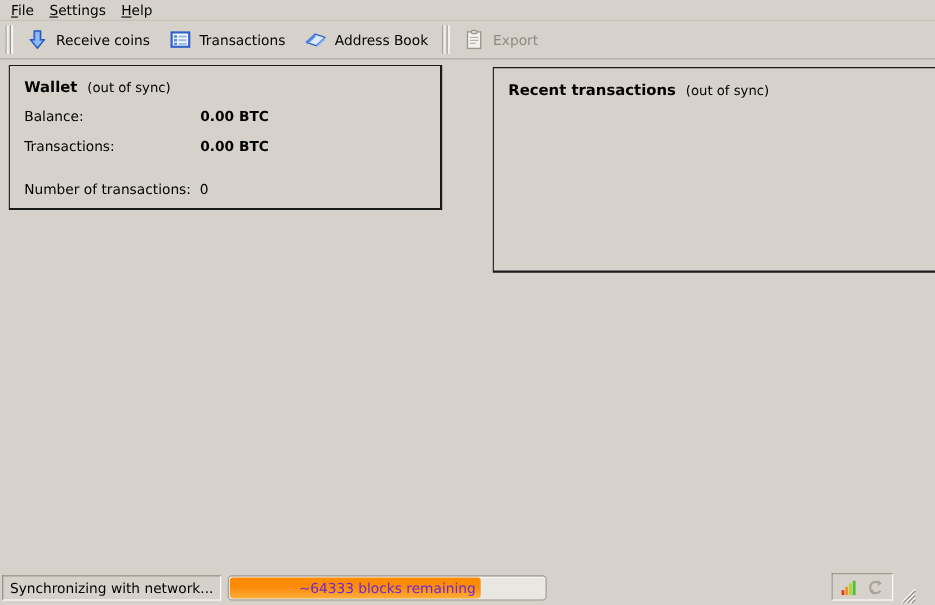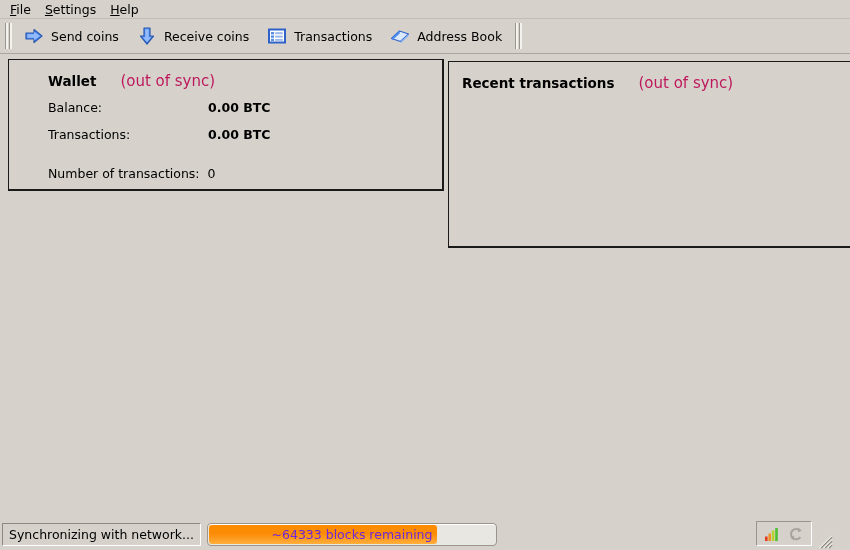--- a/index.html
+++ b/index.html
@@ -107,48 +107,47 @@
   }
   .frame {
     position: absolute;
     border: 1px solid #1a1a1a;
     background: #d6d2cb;
     box-sizing: border-box;
   }
   #wallet-frame {
     left: 8px;
     top: 4px;
-    width: 436px;
+    width: 394px;
     height: 132px;
     border-right-width: 2px;
     border-bottom-width: 2px;
-    padding-left: 26px;
   }
   #recent-frame {
     left: 448px;
     top: 6px;
     width: 414px;
     height: 187px;
     border-right-width: 2px;
     border-bottom-width: 2px;
   }
   .panel-head {
     display: flex;
     align-items: baseline;
     padding: 12px 0 0 13px;
   }
   .panel-title {
     font-weight: bold;
     font-size: 13.5px;
     color: #000;
   }
   .panel-sync {
-    margin-left: 24px;
-    color: #be185d;
-    font-size: 15px;
+    margin-left: 9px;
+    color: #000000;
+    font-size: 12px;
   }
   .rows {
     padding: 10px 0 0 13px;
   }
   .row {
     display: flex;
     align-items: baseline;
     height: 27px;
   }
   .row .lab {
@@ -249,29 +248,20 @@
   <div class="menu-item"><span class="acc">F</span><span>ile</span></div>
   <div class="menu-item"><span class="acc">S</span><span>ettings</span></div>
   <div class="menu-item"><span class="acc">H</span><span>elp</span></div>
 </div>
 
 <div class="toolbar">
 
   <div class="tb-grip"></div>
 
 
-  <div class="tb-btn">
-    <span class="icon">
-      <svg viewBox="0 0 22 22" width="22" height="22">
-        <path d="M3 8 L11 8 L11 4.5 L19 11 L11 17.5 L11 14 L3 14 Z" fill="#4e8df5" stroke="#2b58b0" stroke-width="1.2" stroke-linejoin="round"></path>
-        <path d="M4.3 9.2 L11 9.2 L11 6.8 L17 11 L11 15.2 L11 12.8 L4.3 12.8 Z" fill="#a9c9fb" opacity=".75"></path>
-      </svg>
-    </span>
-    <span class="tb-label">Send coins</span>
-  </div>
 
   <div class="tb-btn">
     <span class="icon">
       <svg viewBox="0 0 22 22" width="22" height="22">
         <path d="M8 3 L14 3 L14 11 L17.5 11 L11 19 L4.5 11 L8 11 Z" fill="#4e8df5" stroke="#2b58b0" stroke-width="1.2" stroke-linejoin="round"></path>
         <path d="M9.2 4.3 L12.8 4.3 L12.8 12.2 L15.3 12.2 L11 17.3 L6.7 12.2 L9.2 12.2 Z" fill="#a9c9fb" opacity=".75"></path>
       </svg>
     </span>
     <span class="tb-label">Receive coins</span>
   </div>
@@ -297,20 +287,32 @@
         <path d="M2.5 13.5 L10.5 6 L19.5 9 L11.5 16.5 Z" fill="#dbe9fb" stroke="#2f62c8" stroke-width="1.2" stroke-linejoin="round"></path>
         <path d="M2.5 13.5 L10.5 6 L10.8 8.6 L3.4 15.2 Z" fill="#4e8df5"></path>
         <path d="M11.5 16.5 L19.5 9 L19.2 11.6 L11.6 18.4 Z" fill="#8fb6ef"></path>
       </svg>
     </span>
     <span class="tb-label">Address Book</span>
   </div>
 
   <div class="tb-grip"></div>
 
+  <div class="tb-btn disabled">
+    <span class="icon">
+      <svg viewBox="0 0 22 22" width="22" height="22">
+        <rect x="5" y="4" width="12" height="15" fill="#f2f1ee" stroke="#9a968e" stroke-width="1.2"></rect>
+        <rect x="8.5" y="2.6" width="5" height="3" rx="1" fill="#d9d6d0" stroke="#9a968e" stroke-width="1.1"></rect>
+        <rect x="7.2" y="8.5" width="7.6" height="1.1" fill="#b8b4ac"></rect>
+        <rect x="7.2" y="11.2" width="7.6" height="1.1" fill="#b8b4ac"></rect>
+        <rect x="7.2" y="13.9" width="5.2" height="1.1" fill="#b8b4ac"></rect>
+      </svg>
+    </span>
+    <span class="tb-label">Export</span>
+  </div>
 </div>
 
 <div class="content">
 
   <div class="frame" id="wallet-frame">
     <div class="panel-head">
       <span class="panel-title">Wallet</span>
       <span class="panel-sync">(out of sync)</span>
     </div>
     <div class="rows">

